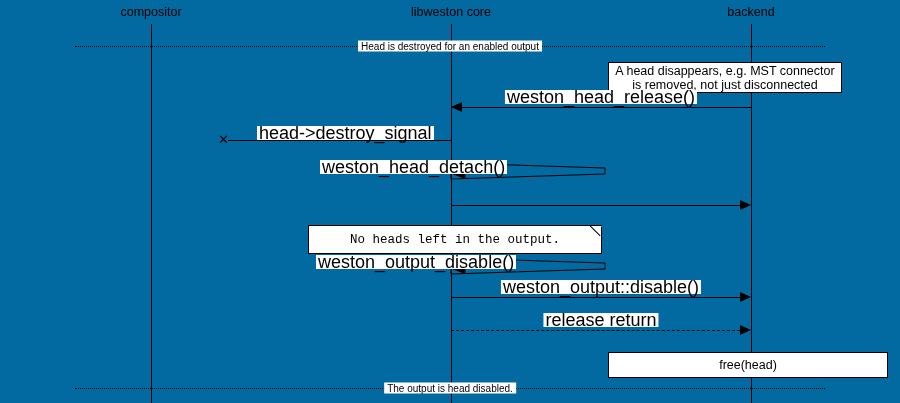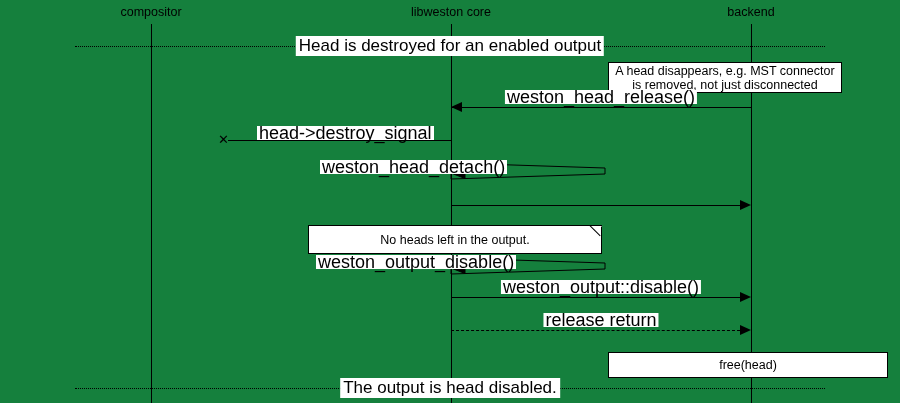--- a/index.html
+++ b/index.html
@@ -4,21 +4,21 @@
 <style>
   html, body {
     margin: 0;
     padding: 0;
     background: #ffffff;
   }
   #diagram {
     position: relative;
     width: 900px;
     height: 403px;
-    background: #15803d;
+    background: #0369a1;
     font-family: "Liberation Sans", sans-serif;
     color: #000000;
     overflow: hidden;
   }
   .participant-label {
     position: absolute;
     transform: translateX(-50%);
     font-size: 12.5px;
     line-height: 15px;
     white-space: nowrap;
@@ -32,21 +32,21 @@
   .divider {
     position: absolute;
     height: 0;
     border-top: 1px dotted #000;
   }
   .divider-label {
     position: absolute;
     transform: translate(-50%, -50%);
     background: #fff;
     padding: 0 3px;
-    font-size: 17px;
+    font-size: 10px;
     white-space: nowrap;
   }
   
   .msg-line {
     position: absolute;
     height: 0;
     border-top: 1px solid #000;
   }
   .msg-line.dashed {
     border-top: 1px dashed #000;
@@ -164,21 +164,21 @@
     <svg width="160" height="26" viewBox="0 0 160 26">
       <path d="M0,5 L154,10 L154,16 L0,21 Z" fill="none" stroke="#000" stroke-width="1"></path>
       <path d="M0,15 L14,9.5 L14,20.5 Z" fill="#000" stroke="#000" stroke-width="1"></path>
     </svg>
   </div>
   <div class="msg-label right-anchor" style="left:292px; top:160px;">weston_head_detach()</div>
 
   <div class="msg-line" style="left:451px; top:205px; width:289px;"></div>
   <div class="arrow-right" style="left:740px; top:200px;"></div>
 
-  <div class="note-box" style="left:308px; top:225px; width:294px; height:29px;">No heads left in the output.</div>
+  <div class="note-box" style="left:308px; top:225px; width:294px; height:29px;font-family:Liberation Mono, monospace;">No heads left in the output.</div>
   <div class="note-fold" style="left:591px; top:226px;"></div>
 
   <div class="selfloop" style="left:451px; top:253px;">
     <svg width="160" height="26" viewBox="0 0 160 26">
       <path d="M0,5 L154,10 L154,16 L0,21 Z" fill="none" stroke="#000" stroke-width="1"></path>
       <path d="M0,15 L14,9.5 L14,20.5 Z" fill="#000" stroke="#000" stroke-width="1"></path>
     </svg>
   </div>
   <div class="msg-label right-anchor" style="left:288px; top:255px;">weston_output_disable()</div>
 

